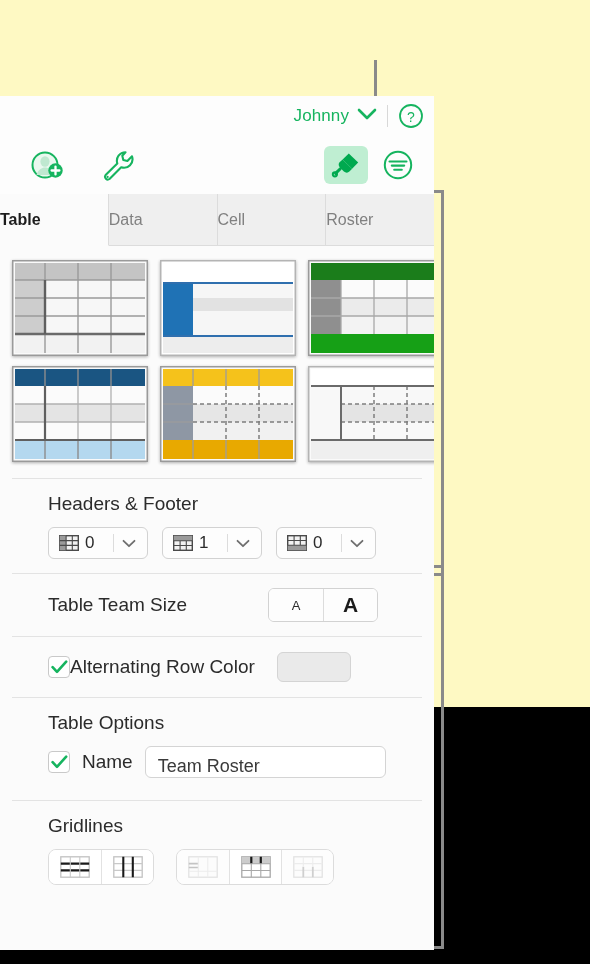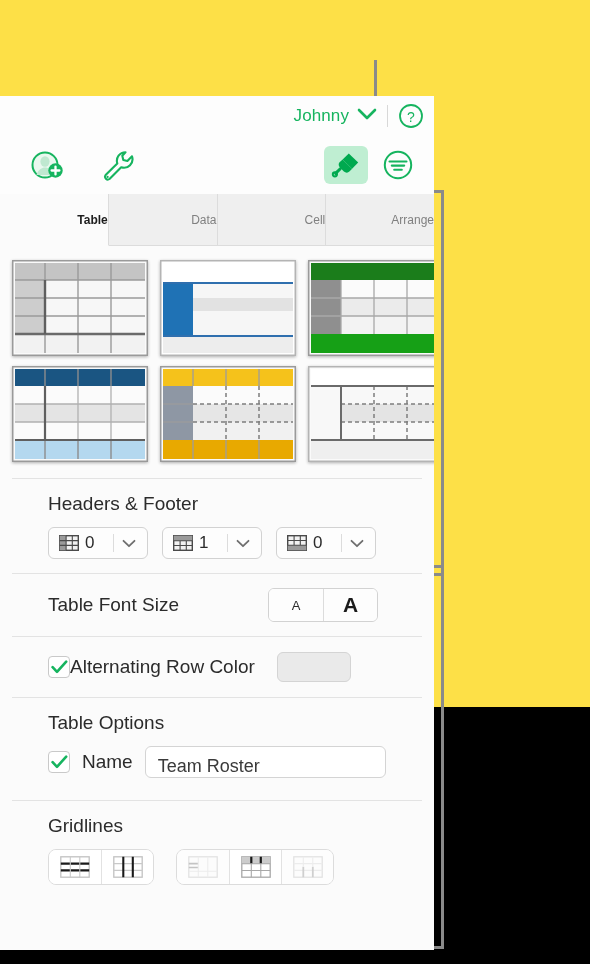--- a/index.html
+++ b/index.html
@@ -3,21 +3,21 @@
 <meta charset="utf-8">
 <style>
   * { box-sizing: border-box; }
   html, body {
     margin: 0; padding: 0;
     width: 590px; height: 964px;
     background: #000000;
     font-family: "Liberation Sans", sans-serif;
     overflow: hidden;
   }
-  #root { position: relative; width: 590px; height: 707px; background:#fde047; }
+  #root { position: relative; width: 590px; height: 707px; background:#fef9c3; }
 
   
   .leader { position: absolute; background: #8a8a8a; }
 
   
   #panel {
     position: absolute; left: 0; top: 96px;
     width: 434px; height: 854px;
     background: #fbfbfb;
     overflow: hidden;
@@ -47,22 +47,22 @@
   .tb-right { margin-left:auto; display:flex; align-items:center; gap: 8px; padding-right: 14px; }
   .tb-btn {
     width: 44px; height: 38px; border-radius: 6px;
     display:flex; align-items:center; justify-content:center;
   }
   .tb-btn.active { background: #bfeed2; }
 
   
   .tabs { display: flex; height: 52px; background: #efefef; }
   .tab {
-    flex: 1; display:flex; align-items:center; justify-content:flex-end;
-    font-size: 12px; color: #808080;
+    flex: 1; display:flex; align-items:center; justify-content:flex-start;
+    font-size: 16px; color: #808080;
     border-right: 1px solid #dcdcdc;
     border-bottom: 1px solid #dcdcdc;
     background: #efefef;
   }
   .tab:last-child { border-right: none; }
   .tab.selected {
     background: #fbfbfb; color: #1d1d1d; font-weight: 600;
     border-bottom: 1px solid #fbfbfb;
   }
 
@@ -206,21 +206,21 @@
       <div class="tab selected">
           <span>Table</span>
         </div>
       <div class="tab">
           <span>Data</span>
         </div>
       <div class="tab">
           <span>Cell</span>
         </div>
       <div class="tab">
-          <span>Arrange</span>
+          <span>Roster</span>
         </div>
     </div>
 
     <div class="content">
 
       <div class="styles-grid">
 
         <div class="swatch">
           <svg width="136" height="96" viewBox="0 0 136 96">
             <rect x="0" y="0" width="136" height="96" fill="#fafafa" stroke="#9a9a9a" stroke-width="3"></rect>
@@ -401,21 +401,21 @@
                   <path d="M1.5 1.8 L7 7.2 L12.5 1.8" fill="none" stroke="#6f6f6f" stroke-width="1.8" stroke-linecap="round" stroke-linejoin="round"></path>
                 </svg>
             </span>
           </div>
         </div>
       </div>
 
       <div class="divider"></div>
 
       <div class="row" style="height:62px;">
-        <div class="row-label">Table Font Size</div>
+        <div class="row-label">Table Team Size</div>
         <div class="seg" style="margin-left:auto; margin-right:44px;">
           <div class="segA">
             <span style="font-size:13px; color:#2b2b2b;">A</span>
           </div>
           <div class="segA">
             <span style="font-size:21px; font-weight:700; color:#1b1b1b;">A</span>
           </div>
         </div>
       </div>
 

